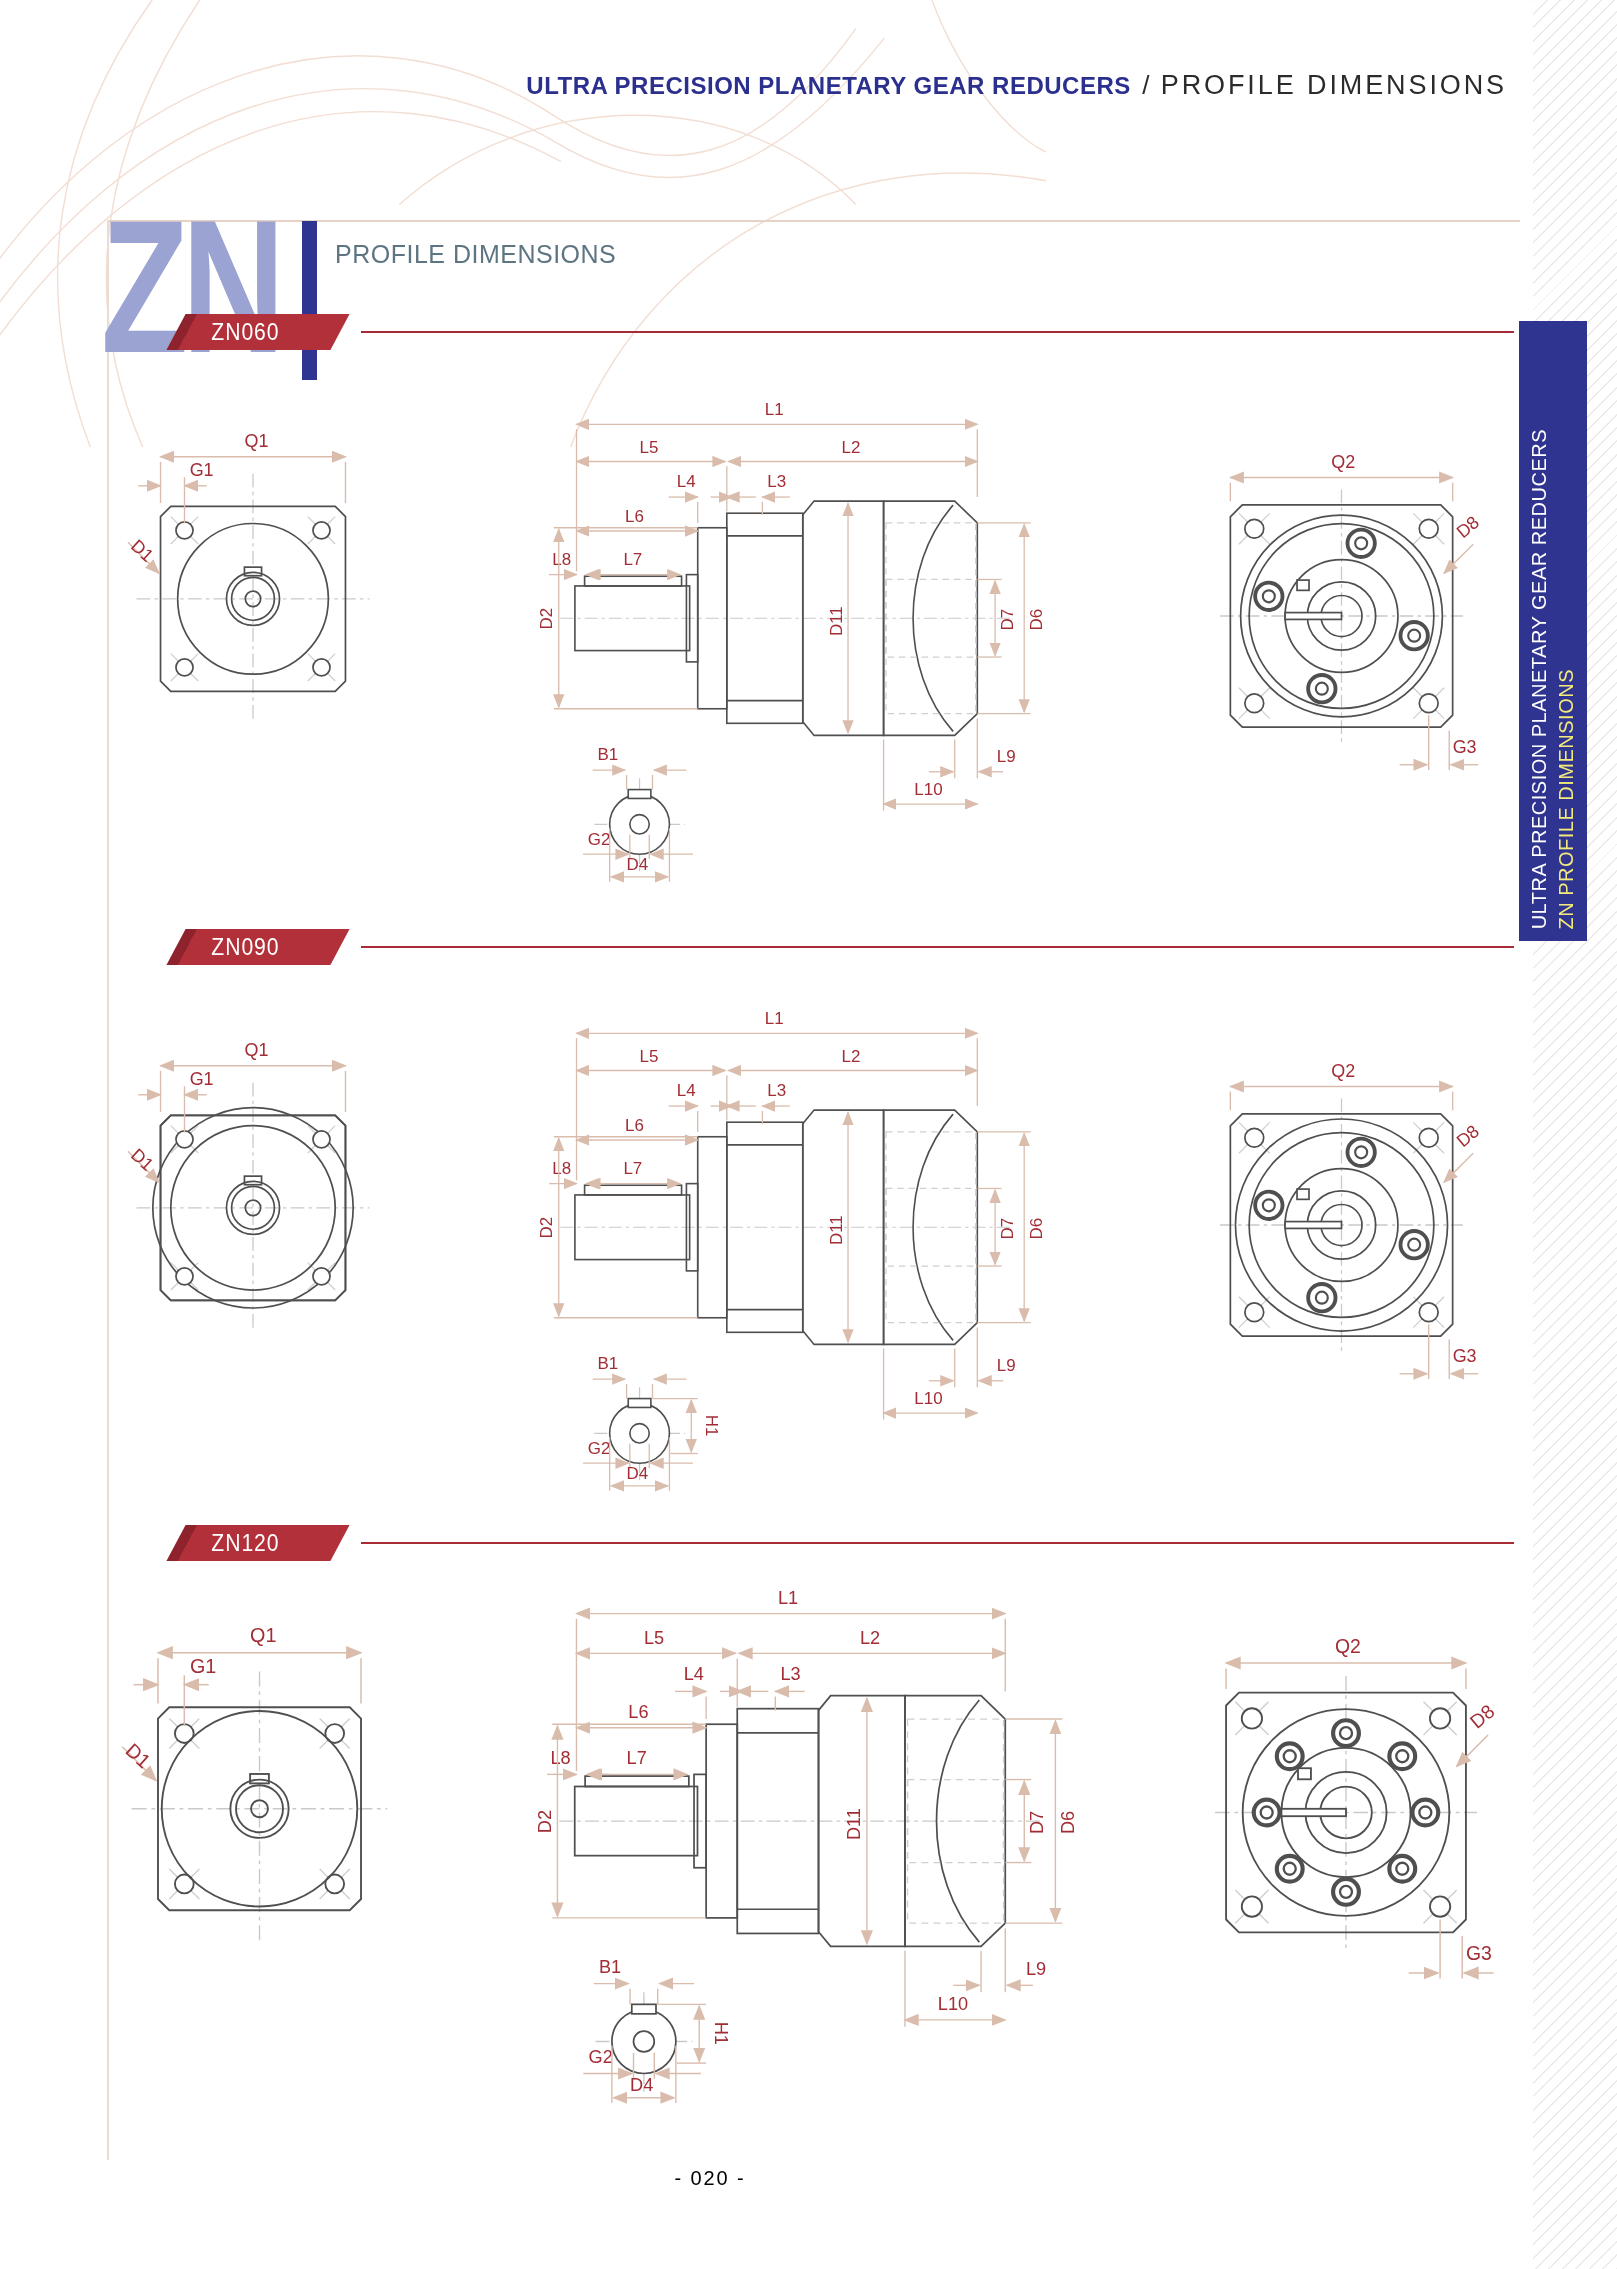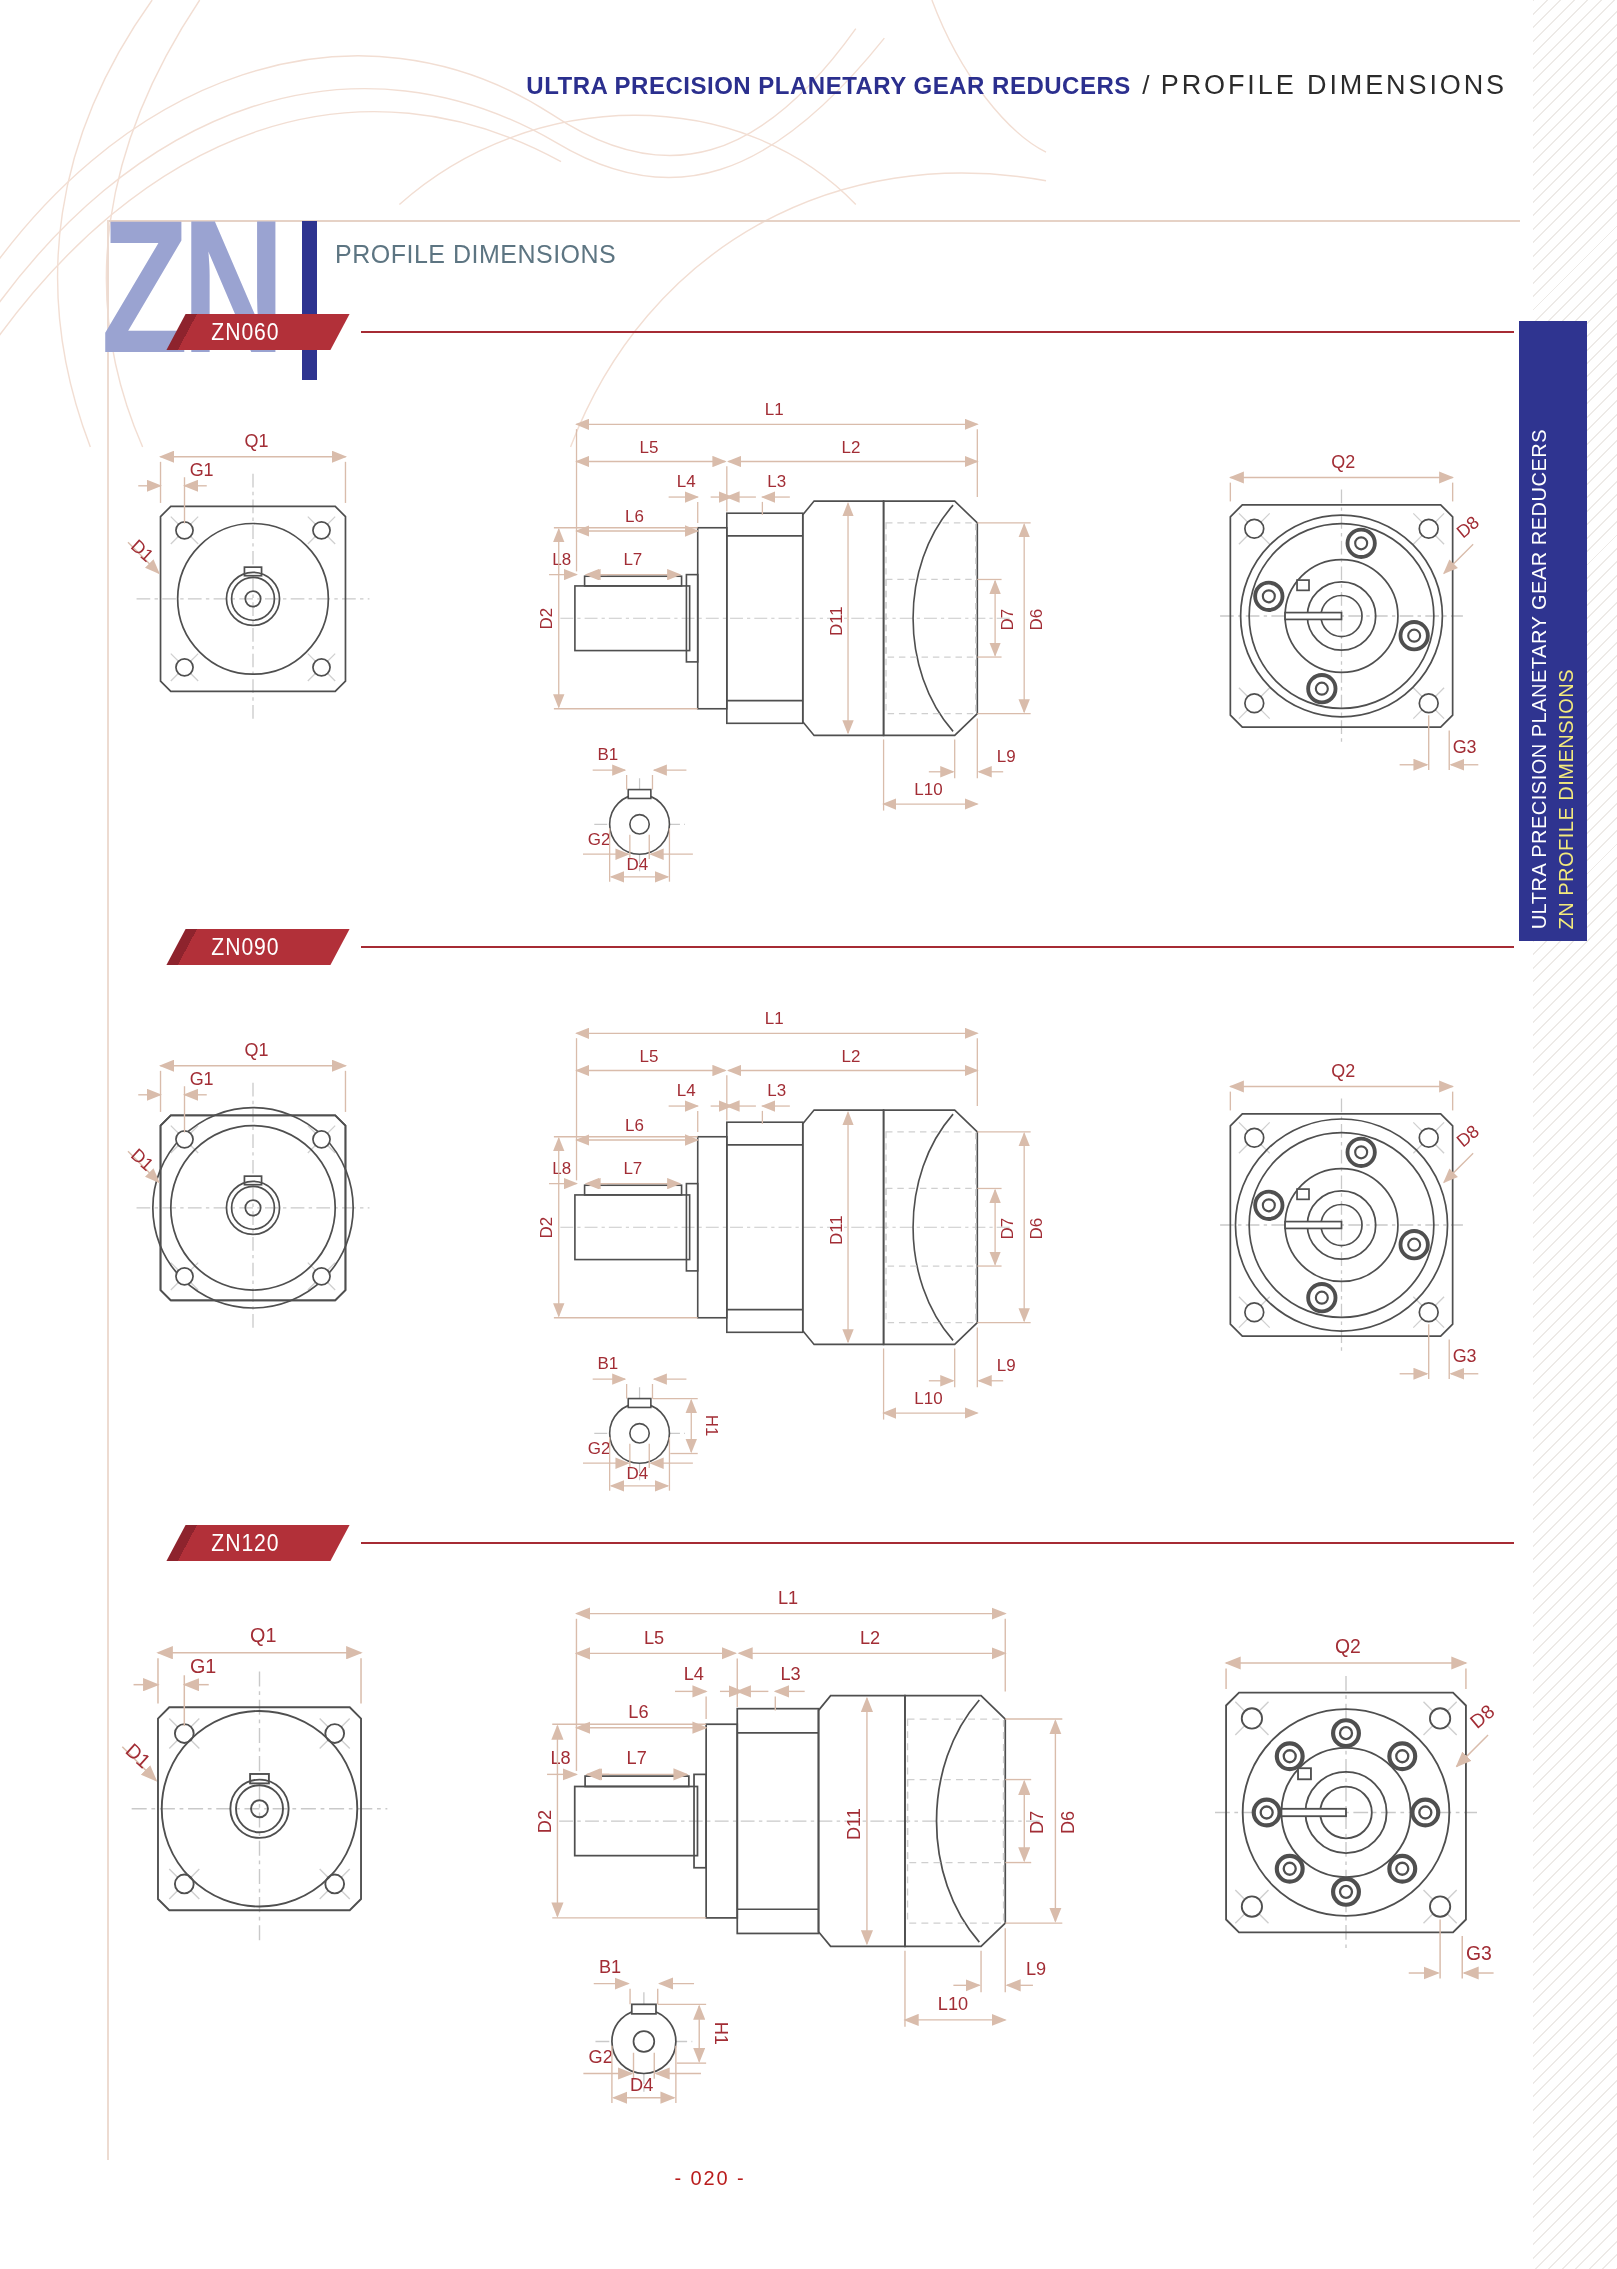--- a/index.html
+++ b/index.html
@@ -23,21 +23,21 @@
   .logo-bar{left:302px;top:221px;width:15px;height:159px;background:#2e3490;}
   .logo-caption{left:335px;top:240px;font-size:25px;color:#5d7582;letter-spacing:0.5px;}
   
   .banner{height:36px;width:164px;transform:skewX(-28deg);
           background:linear-gradient(90deg,#8e232d 0 11.4px,#b23039 11.4px);
           display:flex;align-items:center;}
   .banner span{transform:skewX(28deg) scaleX(.92);color:#ffffff;font-size:23px;
                letter-spacing:1px;padding-left:34px;white-space:nowrap;}
   .banner-line{height:1.9px;background:#a62b34;}
   
-  .footer{left:0;top:2167px;width:1420px;text-align:center;color:#b91c1c;
+  .footer{left:0;top:2167px;width:1420px;text-align:center;color:#000000;
           font-size:20px;letter-spacing:1.9px;}
   
   .sidebar{left:1519px;top:321px;width:68px;height:620px;background:#2f3490;
            display:flex;flex-direction:row;justify-content:center;align-items:flex-end;
            gap:3.8px;padding-bottom:11.4px;box-sizing:border-box;}
   .sidebar span{writing-mode:vertical-rl;transform:rotate(180deg);font-size:20px;
                 letter-spacing:0.5px;white-space:nowrap;}
   .sidebar .s1{color:#ffffff;}
   .sidebar .s2{color:#f3ea7c;}
   

